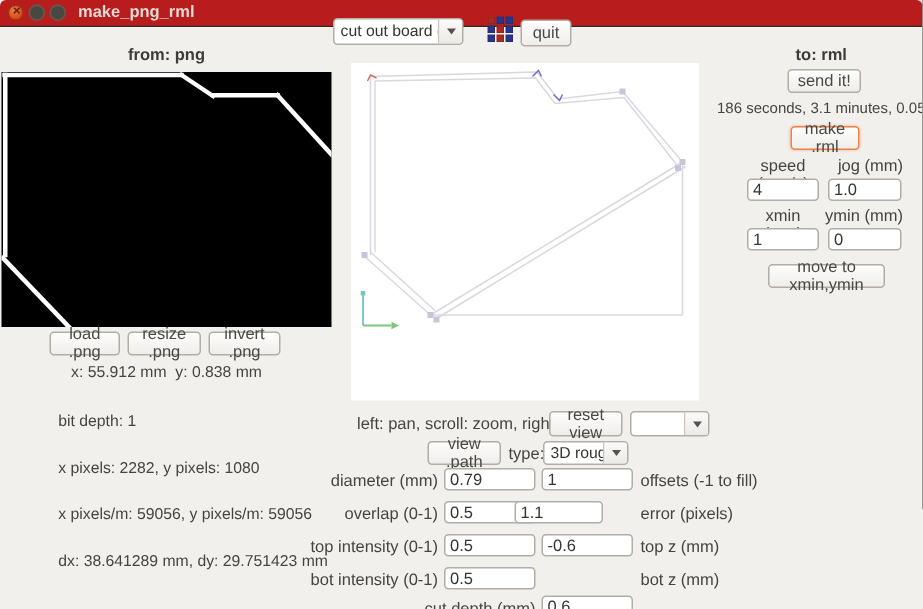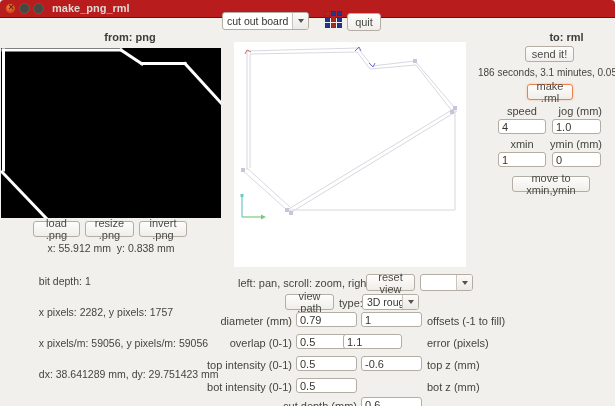--- a/index.html
+++ b/index.html
@@ -30,21 +30,21 @@
   .inp{position:absolute;background:#fff;border:1px solid #b3ada4;border-radius:3px;
     font-size:11px;font-family:inherit;color:#35352f;padding:0 0 0 3px;box-sizing:border-box;}
   .combo{position:absolute;background:#fff;border:1px solid #b3ada4;border-radius:3px;
     display:flex;align-items:center;box-sizing:border-box;}
   .combo .txt{flex:1;padding-left:4px;white-space:nowrap;overflow:hidden;font-size:10.5px;color:#35352f;}
   .combo .arr{width:15px;align-self:stretch;border-left:1px solid #c8c3bb;
     background:linear-gradient(#fbfaf9,#eceae6);display:flex;align-items:center;justify-content:center;border-radius:0 2px 2px 0;}
   .combo .arr::before{content:"";width:0;height:0;border-left:3.5px solid transparent;
     border-right:3.5px solid transparent;border-top:4px solid #55524c;}
 
-  .hdr{position:absolute;font-weight:bold;font-size:11px;color:#3c3c38;text-align:center;padding-left:19px;}
+  .hdr{position:absolute;font-weight:bold;font-size:11px;color:#3c3c38;text-align:center;}
 
   
   .fabicon{left:325px;top:11px;width:17px;height:17px;display:grid;
     grid-template-columns:5px 5px 5px;grid-template-rows:5px 5px 5px;gap:1px;}
   .fabicon .c{width:5px;height:5px;}
   .c.blue{background:#27368d;box-shadow:0 0 1px #111 inset;}
   .c.red{background:#ab2b20;box-shadow:0 0 1px #400 inset;}
 
   
   .png-canvas{left:1px;top:48px;width:220px;height:170px;background:#000;}
@@ -152,21 +152,21 @@
   </div>
 
   <div class="btn" style="left:33px;top:221px;width:47px;height:16px">load .png</div>
   <div class="btn" style="left:85px;top:221px;width:49px;height:16px">resize .png</div>
   <div class="btn" style="left:139px;top:221px;width:48px;height:16px">invert .png</div>
 
   <div class="coords">x: 55.912 mm  y: 0.838 mm</div>
 
   <div class="infoblock">
     <div>  bit depth: 1</div>
-    <div>  x pixels: 2282, y pixels: 1757</div>
+    <div>  x pixels: 2282, y pixels: 1080</div>
     <div>  x pixels/m: 59056, y pixels/m: 59056</div>
     <div>  dx: 38.641289 mm, dy: 29.751423 mm</div>
   </div>
 
   <div class="helptext">left: pan, scroll: zoom, right: rotate</div>
   <div class="btn" style="left:366px;top:274px;width:49px;height:17px">reset view</div>
   <div class="combo" style="left:420px;top:274px;width:53px;height:17px">
     <span class="txt"></span>
     <span class="arr"></span>
   </div>

